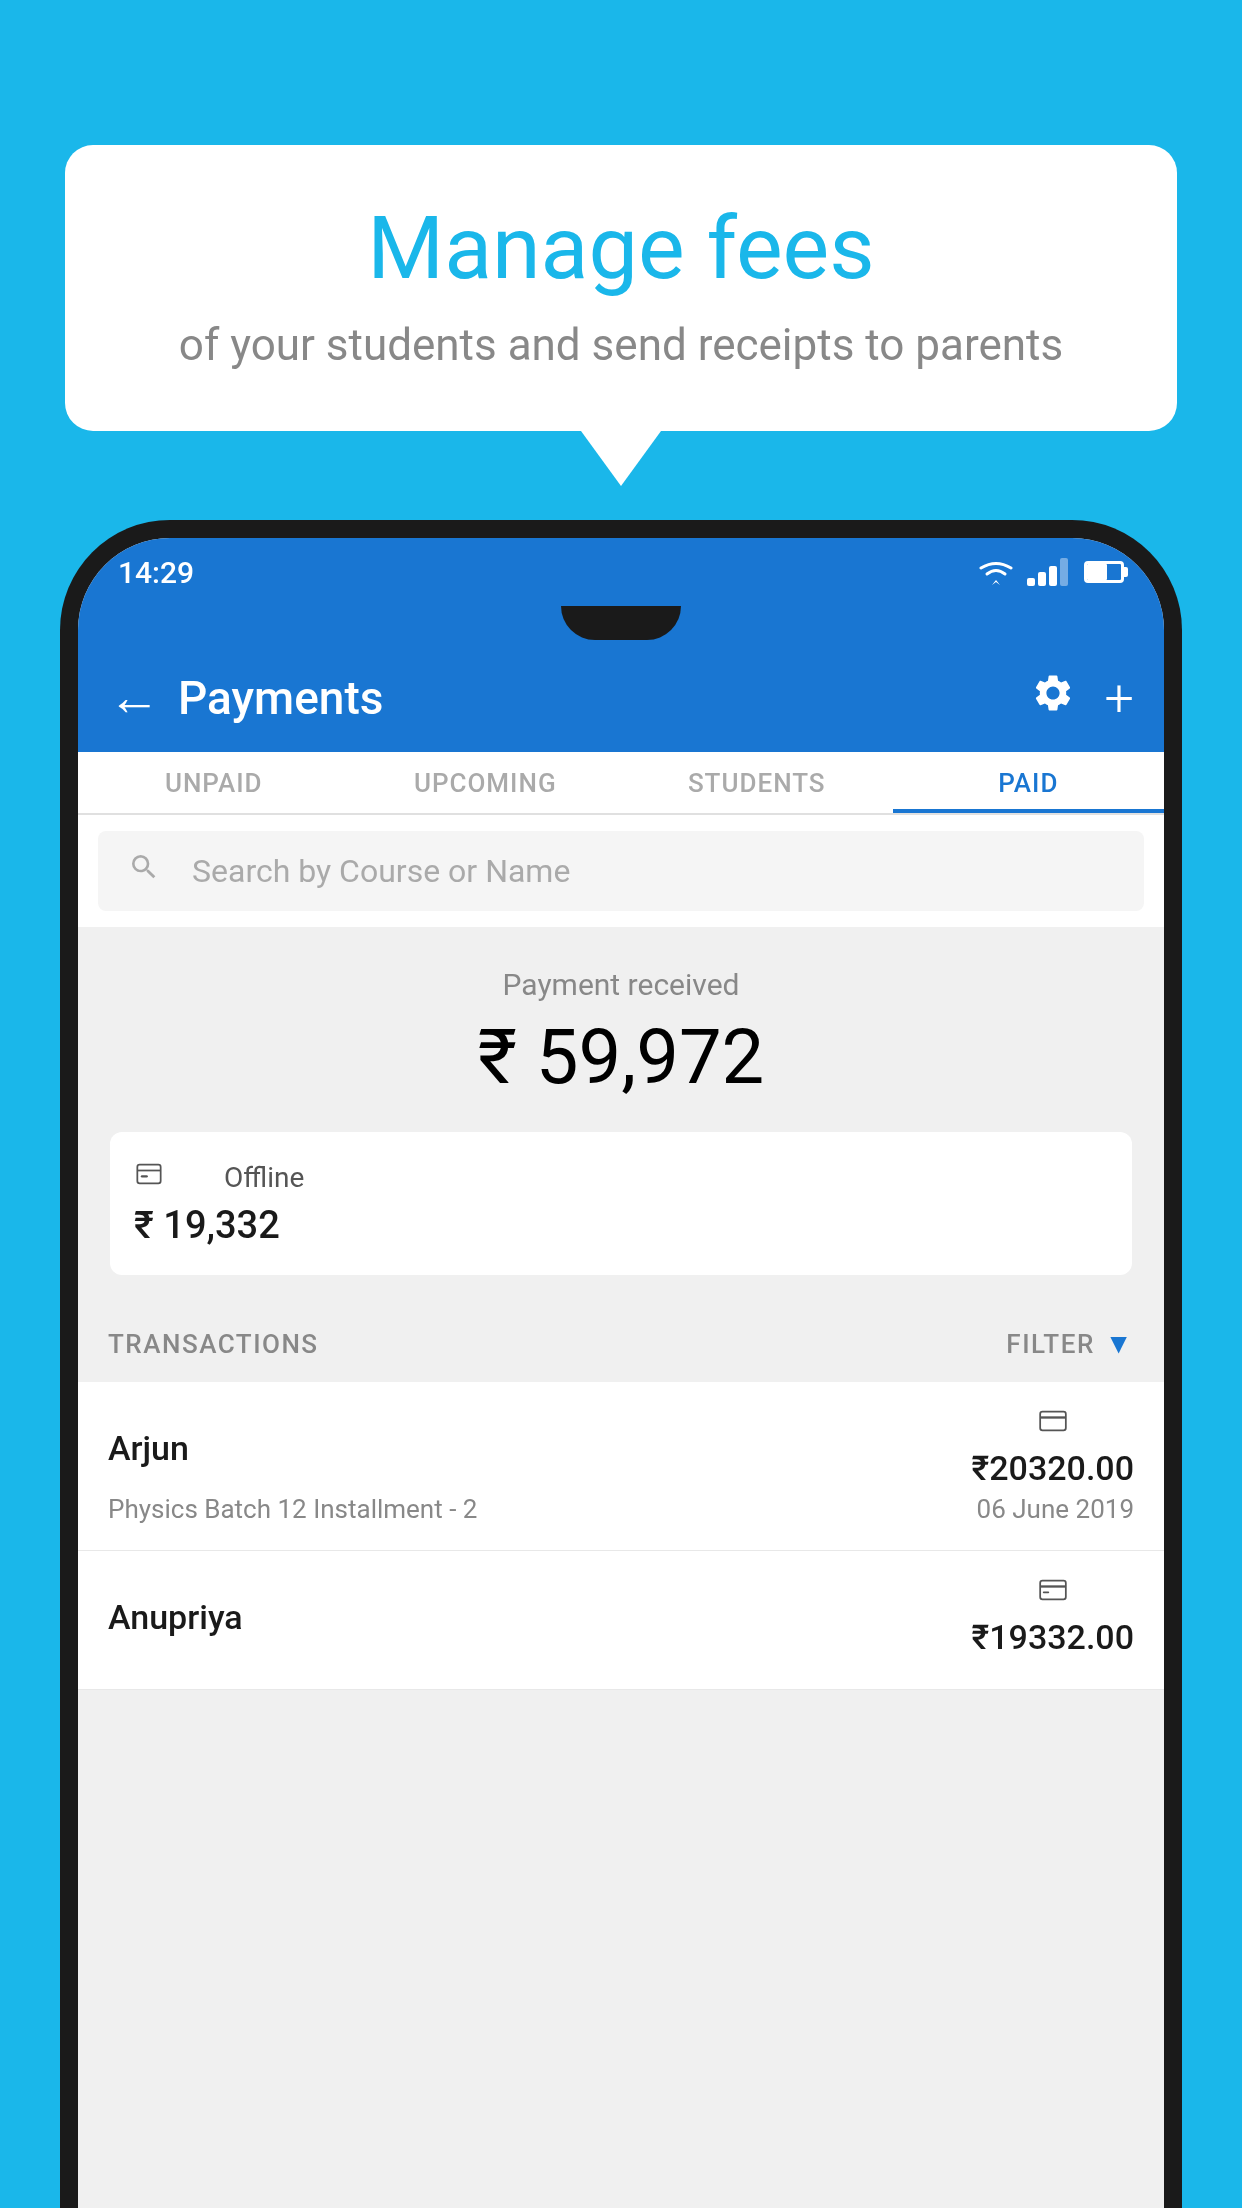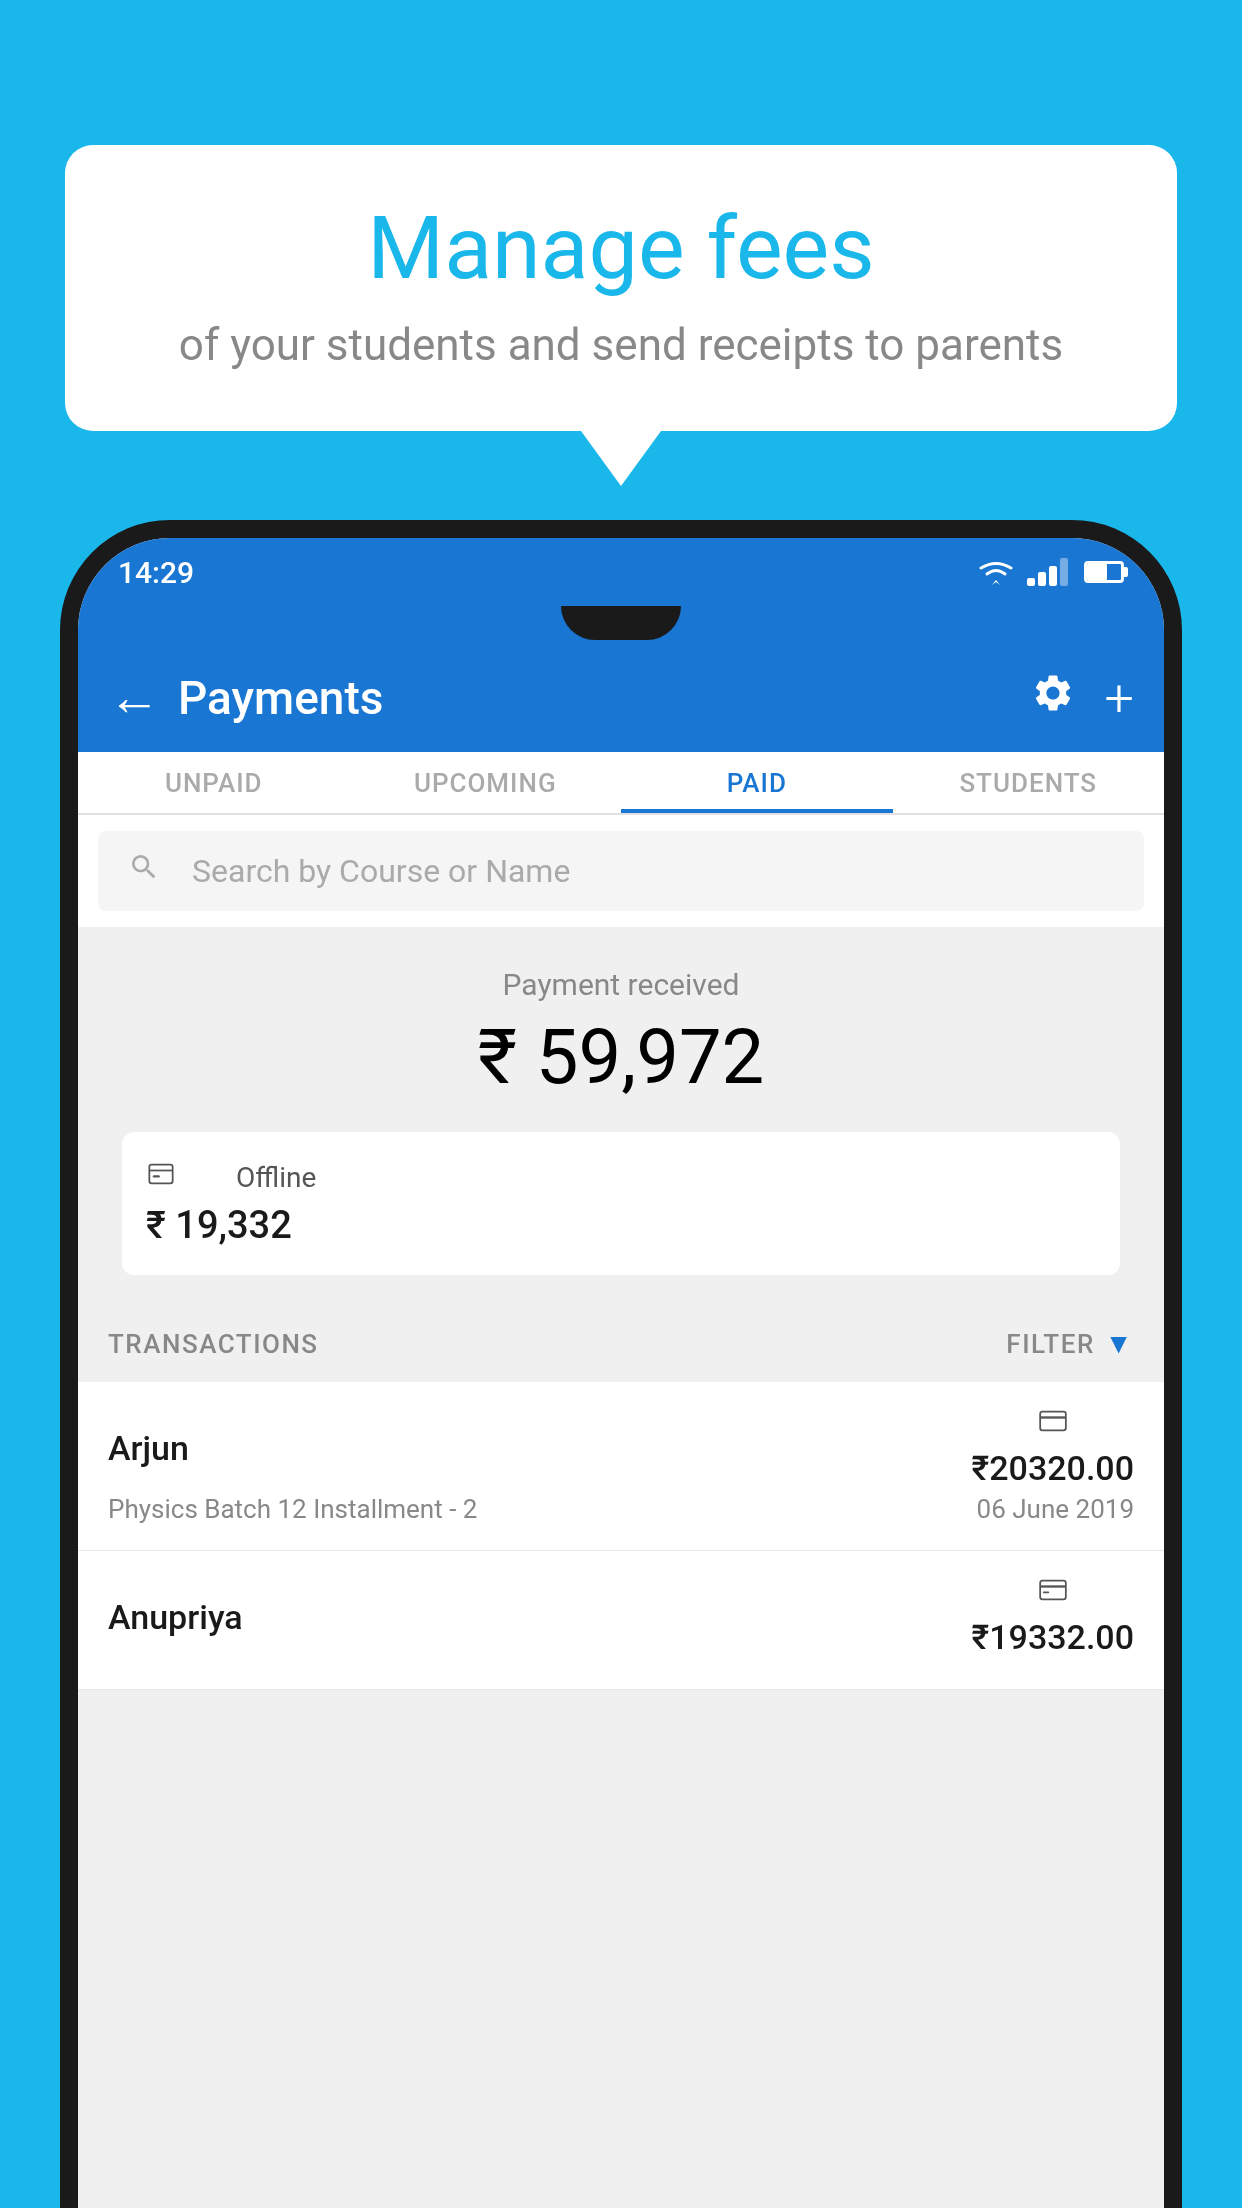--- a/index.html
+++ b/index.html
@@ -247,21 +247,21 @@
     }
 
     .search-placeholder {
       color: #aaa;
       font-size: 32px;
     }
 
     
     .payment-summary {
       background: #f0f0f0;
-      padding: 40px 44px 30px;
+      padding: 40px 32px 30px;
       text-align: center;
     }
 
     .payment-received-label {
       color: #888;
       font-size: 30px;
       margin-bottom: 10px;
     }
 
     .payment-amount {
@@ -449,25 +449,25 @@
       </div>
     </div>
 
     <div class="tabs-bar">
       <div class="tab">
         <span>UNPAID</span>
       </div>
       <div class="tab">
         <span>UPCOMING</span>
       </div>
+      <div class="tab">
+        <span>STUDENTS</span>
+      </div>
       <div class="tab active">
         <span>PAID</span>
-      </div>
-      <div class="tab">
-        <span>STUDENTS</span>
       </div>
     </div>
 
     <div class="search-container">
       <div class="search-box">
         <span class="search-icon-el">
           <svg width="32" height="32" viewBox="0 0 24 24" fill="#aaa">
             <path d="M15.5 14h-.79l-.28-.27A6.47 6.47 0 0 0 16 9.5 6.5 6.5 0 1 0 9.5 16c1.61 0 3.09-.59 4.23-1.57l.27.28v.79l5 4.99L20.49 19l-4.99-5zm-6 0C7.01 14 5 11.99 5 9.5S7.01 5 9.5 5 14 7.01 14 9.5 11.99 14 9.5 14z"></path>
           </svg>
         </span>

